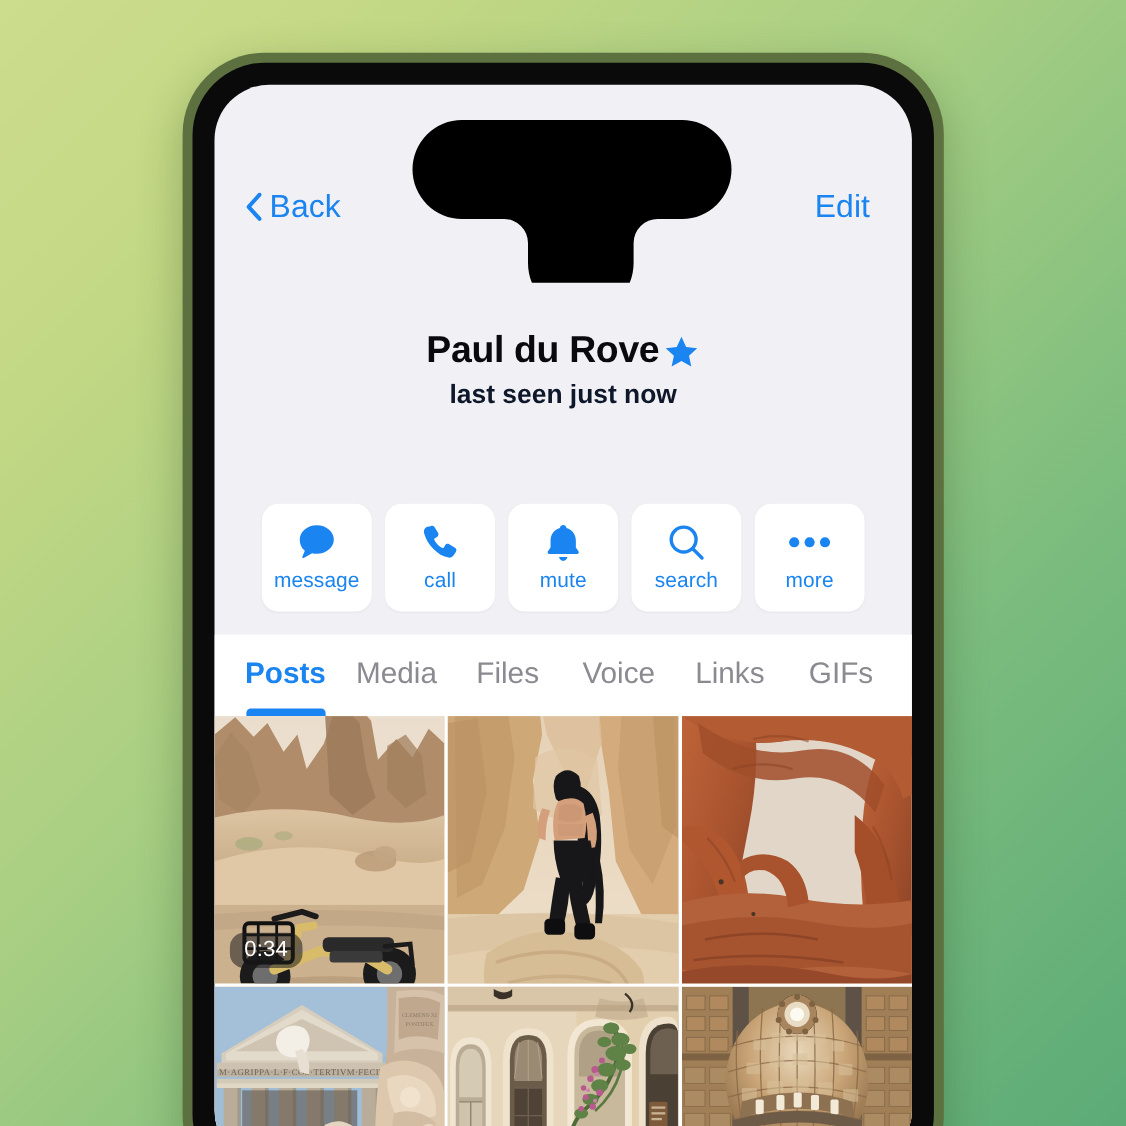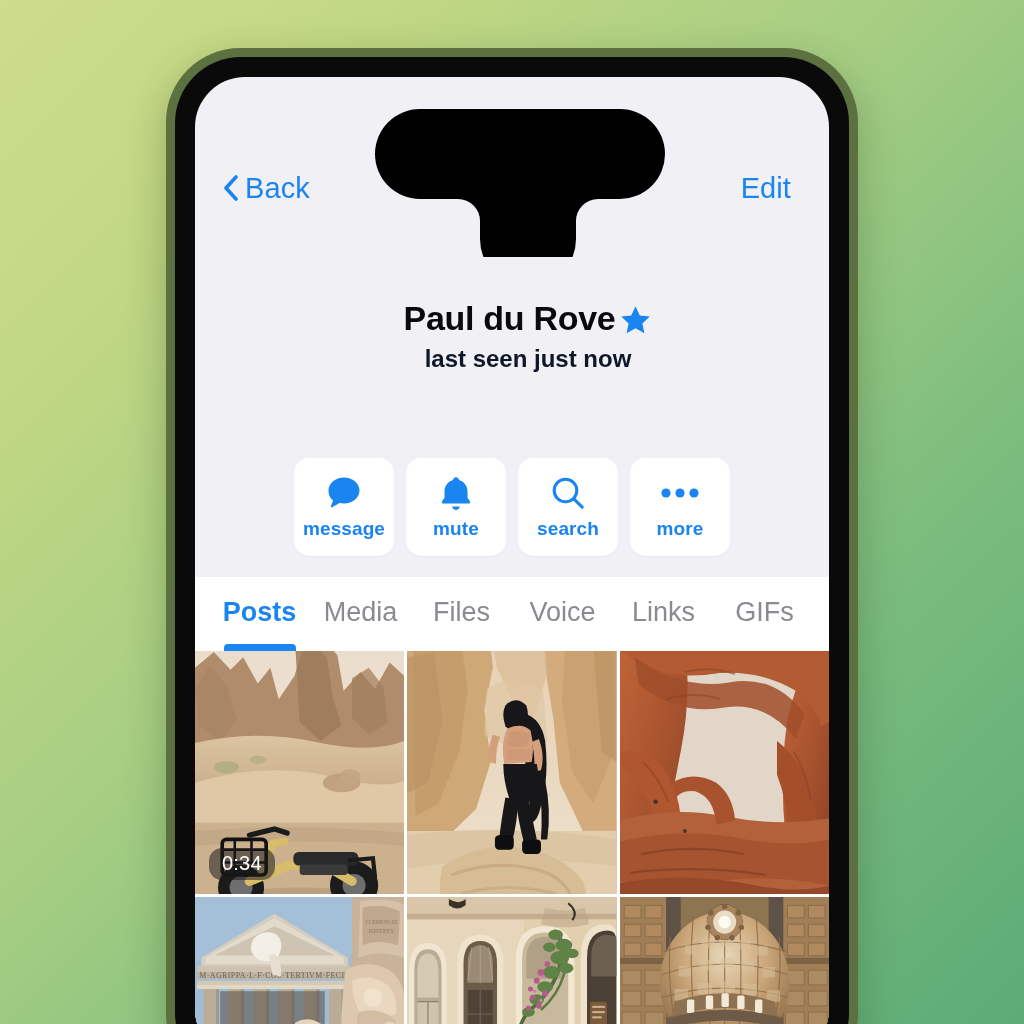--- a/index.html
+++ b/index.html
@@ -56,40 +56,40 @@
     position:absolute; top:74px; left:0; width:100%; height:74px;
     display:flex; align-items:center; justify-content:space-between;
     padding:0 38px 0 28px; z-index:4;
   }
   .nav-back{ display:flex; align-items:center; gap:7px; color:#1a84f0; cursor:pointer; }
   .chev{ width:15px; height:26px; }
   .nav-back-label{ font-size:29px; font-weight:500; letter-spacing:.1px; }
   .nav-edit{ font-size:29px; font-weight:500; color:#1a84f0; cursor:pointer; letter-spacing:.1px; }
 
   
-  .profile{ position:absolute; top:222px; left:16px; width:100%; text-align:center; }
+  .profile{ position:absolute; top:222px; left:0; width:100%; text-align:center; }
   .pname{
     font-size:34px; font-weight:700; color:#0a0a0c; letter-spacing:-.3px;
     display:inline-flex; align-items:center; gap:4px; line-height:1.15;
   }
   .star{ width:33px; height:33px; display:inline-block; transform:translateY(2px); }
   .pstatus{ margin-top:7px; font-size:24px; color:#0f172a; font-weight:700; }
 
   
   .actions{
     position:absolute; top:381px; left:0; width:100%;
     display:flex; justify-content:center; gap:12px; padding:0 25px;
   }
   .action{
     width:100px; height:98px; background:#ffffff; border-radius:15px;
     display:flex; flex-direction:column; align-items:center; justify-content:center;
     gap:6px; cursor:pointer; box-shadow:0 1px 2px rgba(0,0,0,.04);
   }
   .action .ico{ height:38px; display:flex; align-items:center; justify-content:center; }
-  .action .lbl{ font-size:19px; color:#1a84f0; font-weight:700; letter-spacing:.1px; }
+  .action .lbl{ font-size:19px; color:#1a84f0; font-weight:400; letter-spacing:.1px; }
 
   
   .tabs{
     position:absolute; top:500px; left:0; width:100%; height:74px;
     background:#ffffff; display:flex; align-items:center;
     padding:0 14px; z-index:3;
   }
   .tab{
     flex:1; text-align:center; font-size:27px; color:#8a8a90;
     font-weight:400; cursor:pointer; position:relative; height:100%;
@@ -162,20 +162,28 @@
       <div class="actions">
         <div class="action">
           <span class="ico">
             <svg width="38" height="36" viewBox="0 0 38 36">
               <path d="M19 2.5c8.6 0 15.5 5.8 15.5 13s-6.9 13-15.5 13c-1.5 0-3-.2-4.3-.5l-7.6 4.3c-.7.4-1.5-.3-1.2-1.1l2.2-5.6C4.9 23.3 3.5 19.5 3.5 15.5 3.5 8.3 10.4 2.5 19 2.5z" fill="#1a84f0"></path>
             </svg>
           </span>
           <span class="lbl">message</span>
         </div>
 
+        <div class="action">
+          <span class="ico">
+            <svg width="36" height="36" viewBox="0 0 36 36">
+              <path d="M9.4 3.3c1.3-.8 2.8-.4 3.6.9l3.2 5.2c.8 1.3.4 2.9-.9 3.7l-2 1.2c-.5.3-.7.9-.5 1.4 1.4 3.3 4 6 7.3 7.5.5.2 1.1 0 1.4-.5l1.2-2c.8-1.3 2.4-1.7 3.7-.9l5.2 3.2c1.3.8 1.7 2.3.9 3.6l-1.9 3c-1.2 1.9-3.5 2.8-5.6 2.1C16 29.9 6.1 20 3.5 9.5 3 7.4 3.9 5.3 5.7 4.1z" fill="#1a84f0"></path>
+            </svg>
+          </span>
+          <span class="lbl">call</span>
+        </div>
 
         <div class="action">
           <span class="ico">
             <svg width="34" height="37" viewBox="0 0 34 37">
               <path d="M17 2.2c1.6 0 2.9 1.2 3 2.8 5 1.4 8.5 6 8.5 11.4v6.3l2.4 3.5c.7 1 0 2.4-1.2 2.4H4.3c-1.2 0-1.9-1.4-1.2-2.4l2.4-3.5v-6.3C5.5 11 9 6.4 14 5c.1-1.6 1.4-2.8 3-2.8z" fill="#1a84f0"></path>
               <path d="M13.2 31.4h7.6c-.3 2-2 3.5-3.8 3.5s-3.5-1.5-3.8-3.5z" fill="#1a84f0"></path>
             </svg>
           </span>
           <span class="lbl">mute</span>
         </div>

